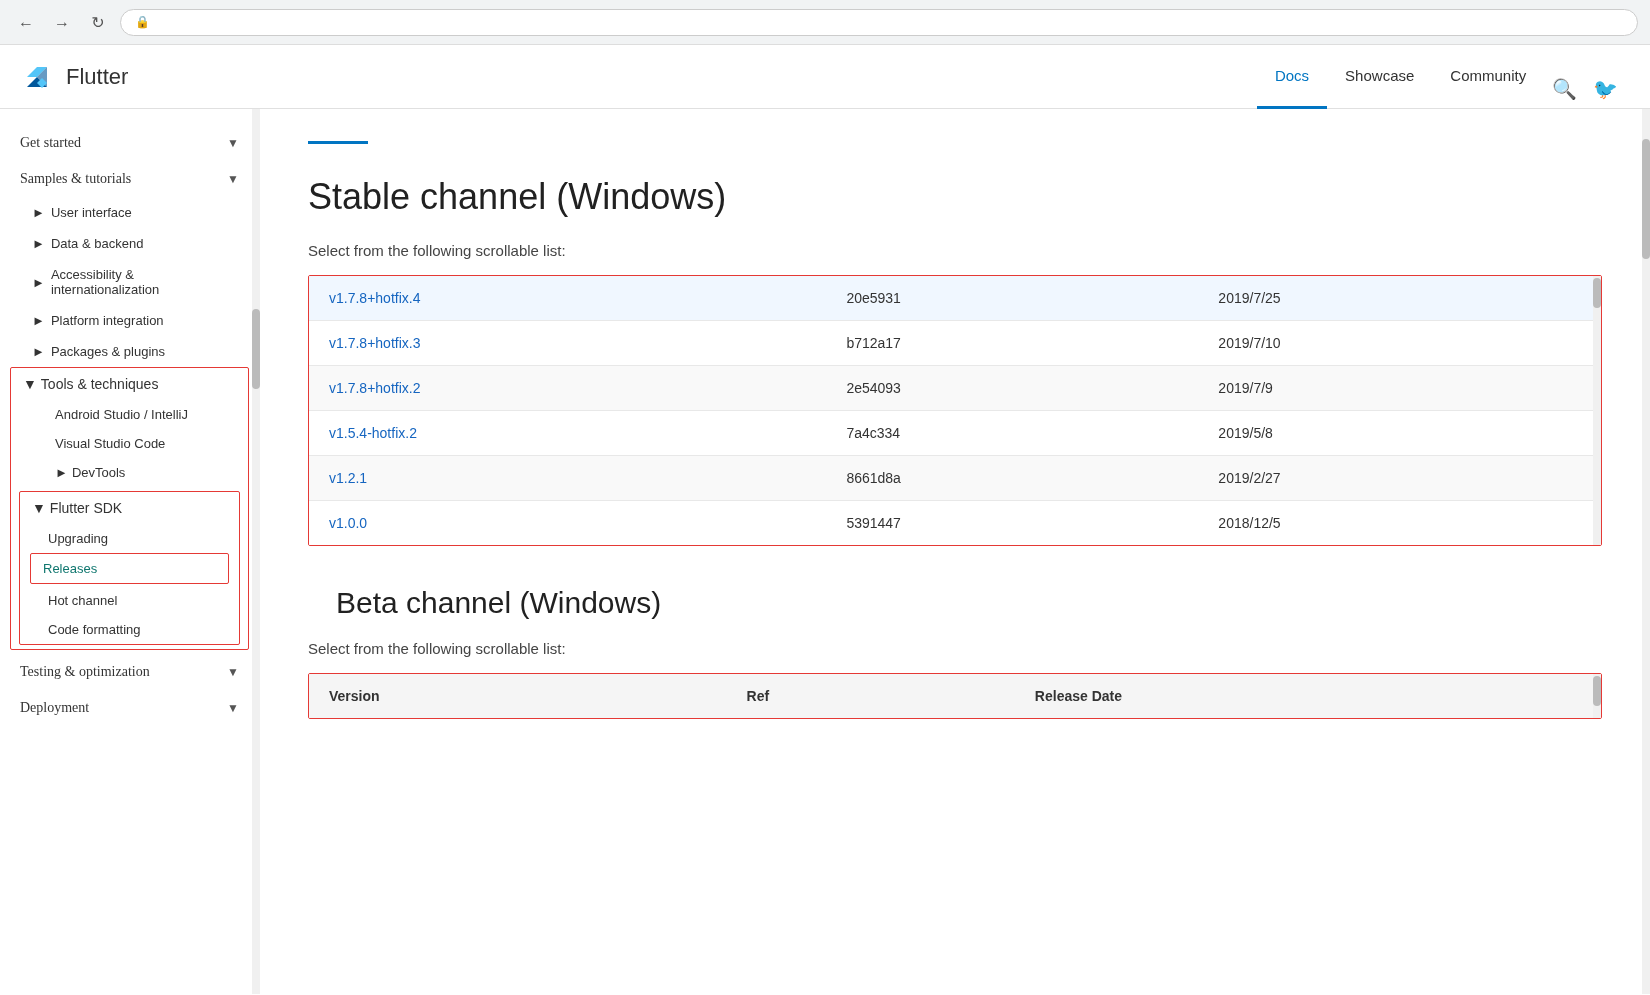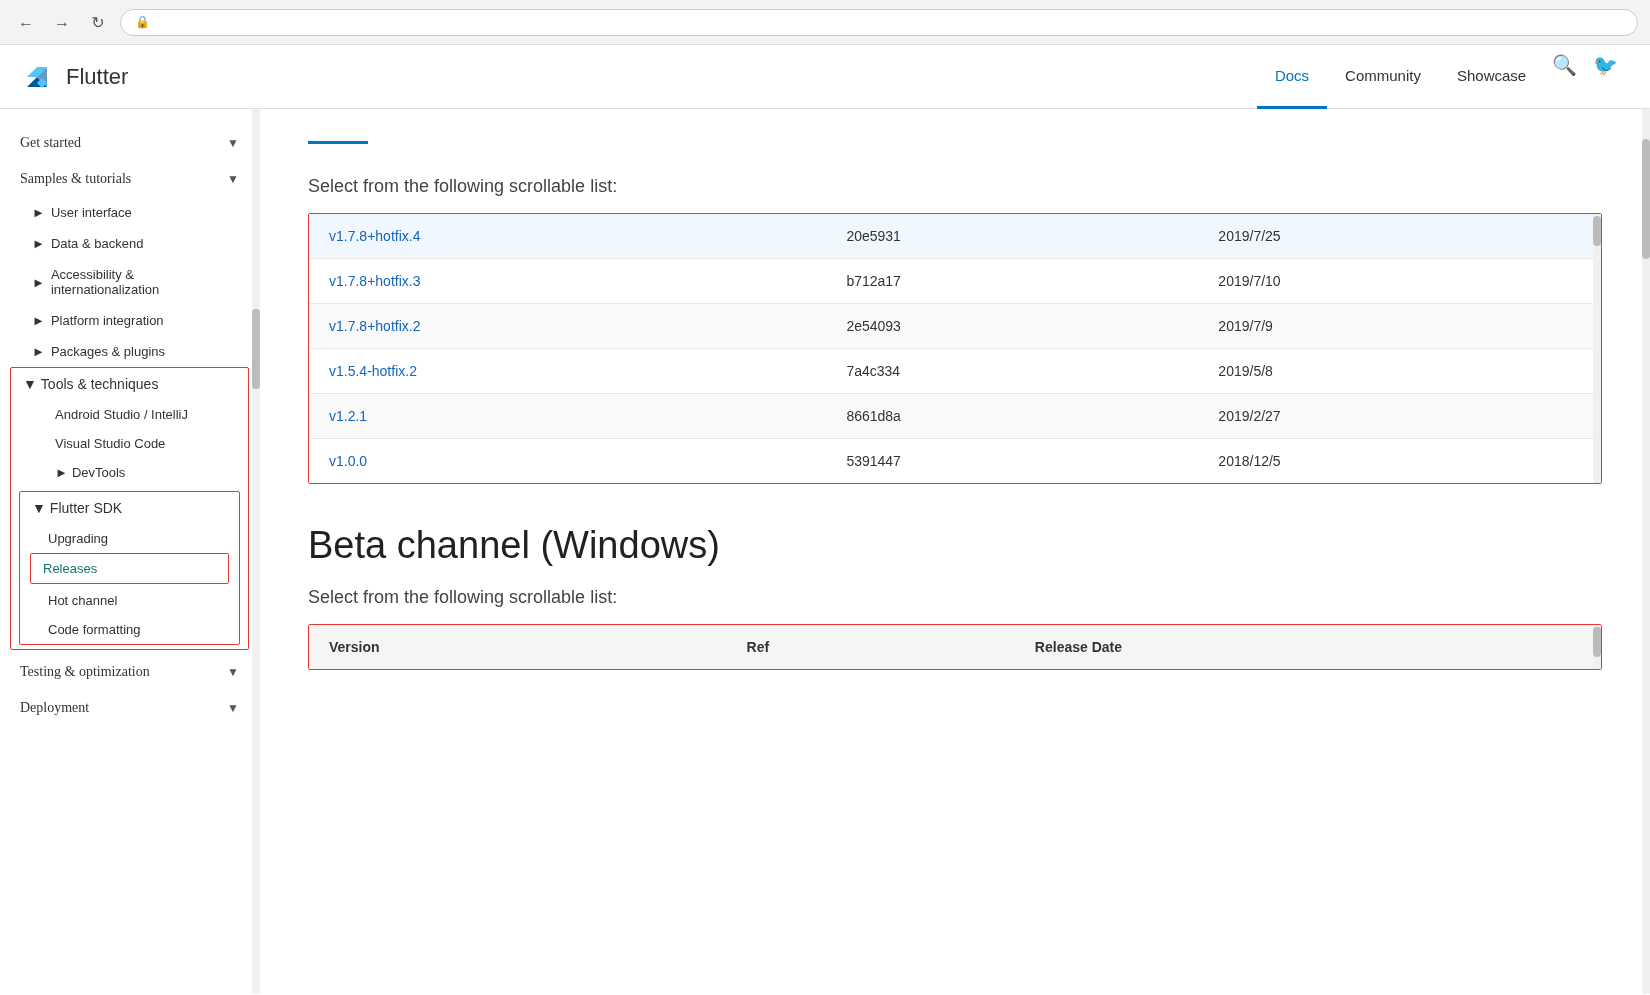--- a/index.html
+++ b/index.html
@@ -59,21 +59,21 @@
       display: flex; align-items: center; gap: 10px;
       font-size: 22px; font-weight: 500; color: #333;
       text-decoration: none;
     }
     .logo-icon {
       width: 32px; height: 32px;
     }
     .nav-links {
       margin-left: auto;
       display: flex;
-      align-items: flex-start;
+      align-items: flex-end;
       gap: 0;
     }
     .nav-link {
       padding: 0 18px;
       height: 64px;
       display: flex; align-items: center;
       font-size: 15px;
       color: #333;
       text-decoration: none;
       cursor: pointer;
@@ -142,29 +142,30 @@
     }
 
     h1.section-title {
       font-size: 36px;
       font-weight: 400;
       color: #212121;
       margin-bottom: 24px;
     }
 
     h2.section-title {
-      font-size: 38px;
+      font-size: 30px;
       font-weight: 400;
       color: #212121;
       margin-bottom: 20px;
       margin-top: 40px;
+      margin-left: 28px;
     }
 
     .select-hint {
-      font-size: 18px;
+      font-size: 15px;
       color: #444;
       margin-bottom: 16px;
     }
 
     
     .releases-table-wrapper {
       border: 1.5px solid #e53935;
       border-radius: 2px;
       margin-bottom: 8px;
       position: relative;
@@ -313,22 +314,22 @@
       <svg class="logo-icon" viewBox="0 0 32 32" xmlns="http://www.w3.org/2000/svg">
         <polygon points="3,16 13,6 23,6 13,16" fill="#54C5F8"></polygon>
         <polygon points="13,16 23,6 23,26 13,16" fill="#01579B" opacity="0.6"></polygon>
         <polygon points="3,26 13,16 23,26" fill="#01579B"></polygon>
         <polygon points="13,22 18,17 23,22 18,27" fill="#54C5F8"></polygon>
       </svg>
       <span>Flutter</span>
     </a>
     <div class="nav-links">
       <a class="nav-link active">Docs</a>
+      <a class="nav-link">Showcase</a>
       <a class="nav-link">Community</a>
-      <a class="nav-link">Showcase</a>
       <button class="nav-icon-btn">
         <span>🔍</span>
       </button>
       <button class="nav-icon-btn">
         <span>🐦</span>
       </button>
     </div>
   </nav>
 
   <div class="content-area">
@@ -428,20 +429,21 @@
       <div class="sidebar-scrollbar">
         <div class="sidebar-scrollbar-thumb"></div>
       </div>
     </div>
 
     <div class="main-wrapper">
       <div class="main-content">
 
         <div style="width:60px;height:3px;background:#0175C2;margin-bottom:32px;"></div>
 
+        <h1 class="section-title">Stable channel (Windows)</h1>
         <p class="select-hint">Select from the following scrollable list:</p>
 
         <div class="releases-table-wrapper">
           <table class="releases-table">
             <tbody id="stable-tbody">
             <tr style="background: rgb(240, 247, 255);">
                   <td><a class="version-link">v1.7.8+hotfix.4</a></td>
                   <td>20e5931</td>
                   <td>2019/7/25</td>
                 </tr>

